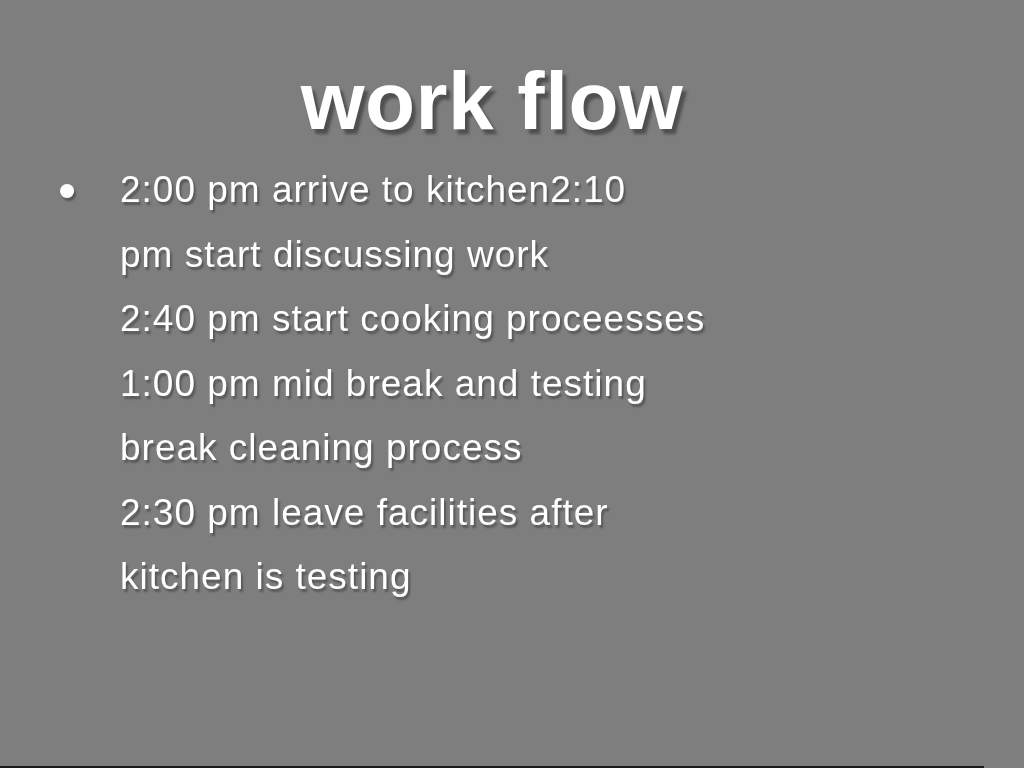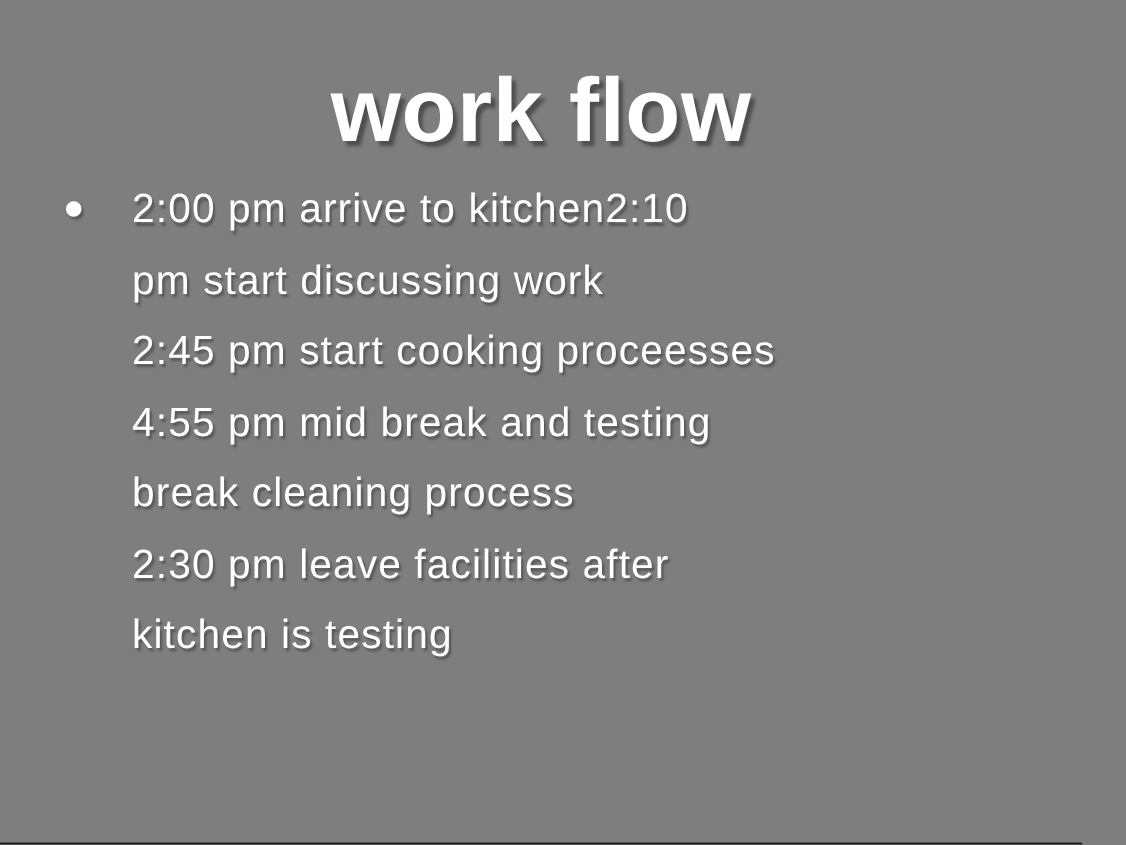--- a/index.html
+++ b/index.html
@@ -64,22 +64,22 @@
 
 <div class="slide">
 
   <h1 class="slide-title">work flow</h1>
 
   <span class="bullet-marker">•</span>
 
   <div class="bullet-lines">
     <div>2:00 pm arrive to kitchen2:10</div>
     <div>pm start discussing work</div>
-    <div>2:45 pm start cooking proceesses</div>
-    <div>4:55 pm mid break and testing</div>
+    <div>2:40 pm start cooking proceesses</div>
+    <div>1:00 pm mid break and testing</div>
     <div>break cleaning process</div>
     <div>2:30 pm leave facilities after</div>
     <div>kitchen is testing</div>
   </div>
 
   <div class="bottom-edge"></div>
 
 </div>
 
 </body></html>

